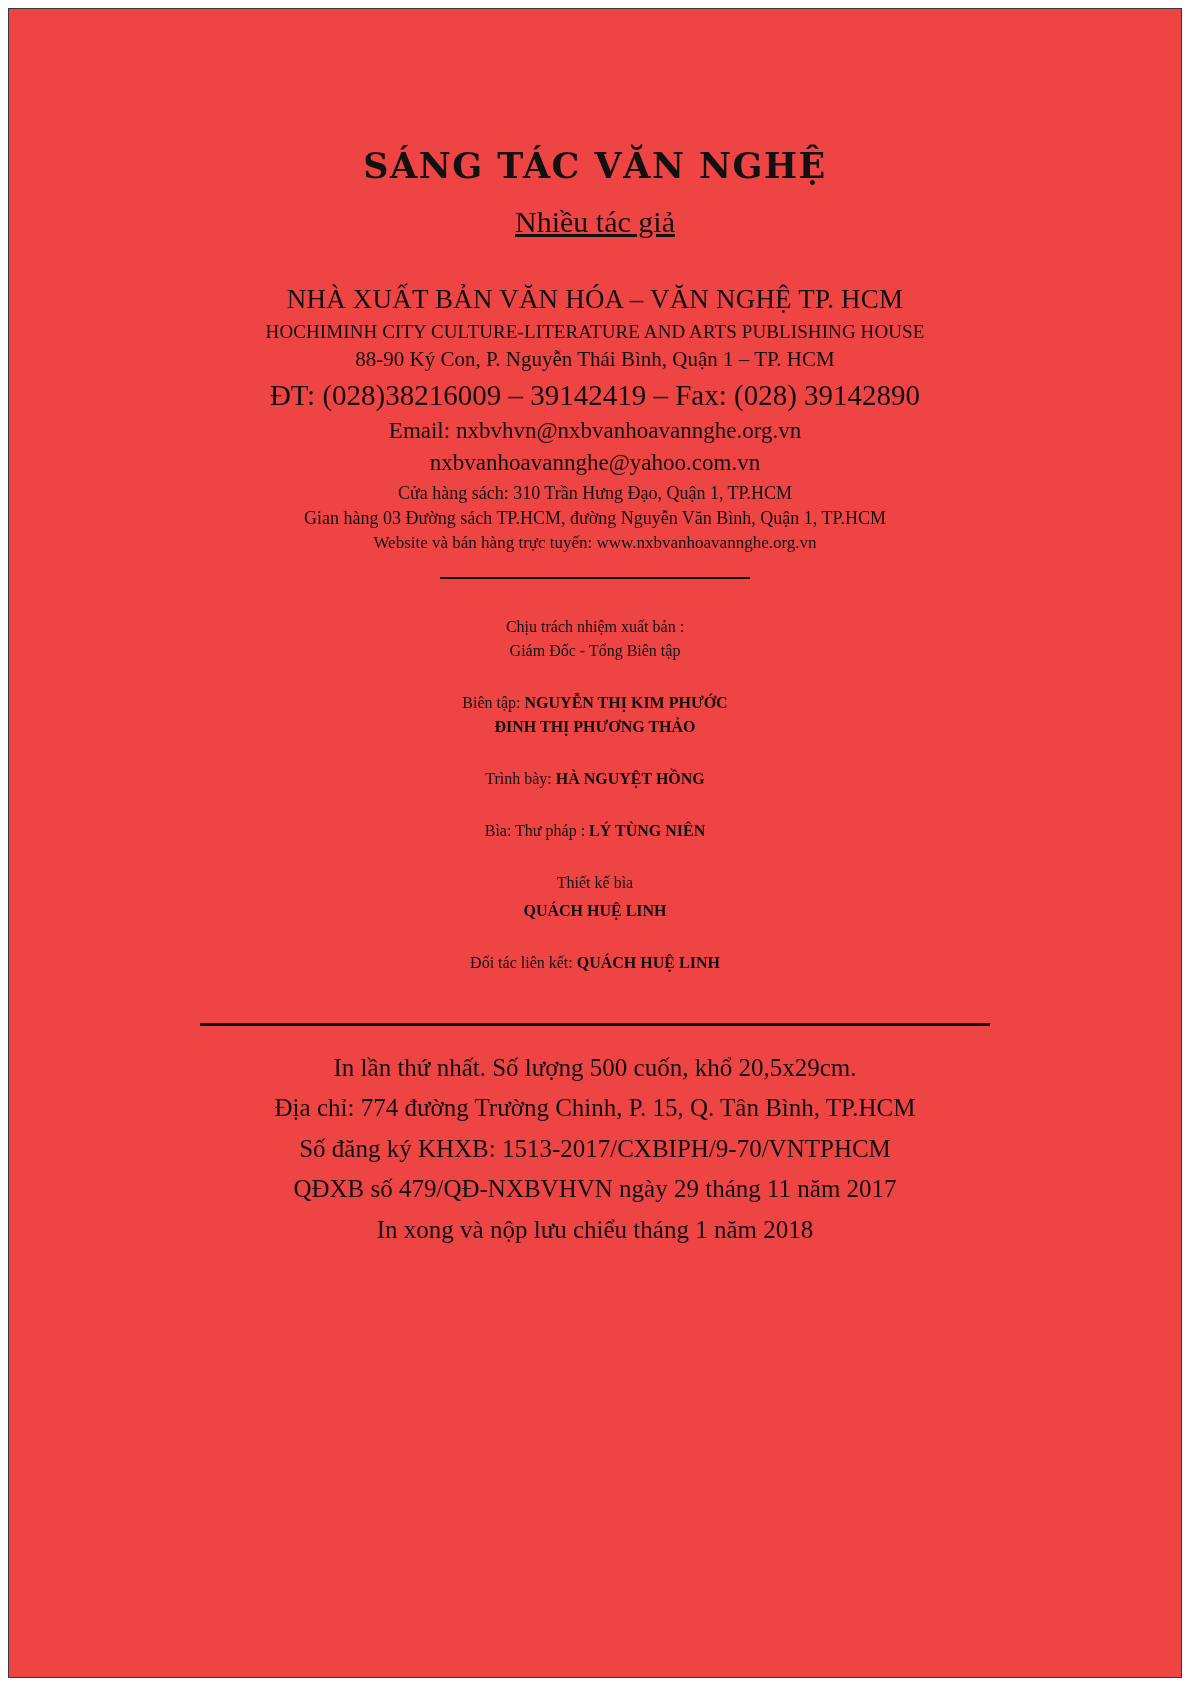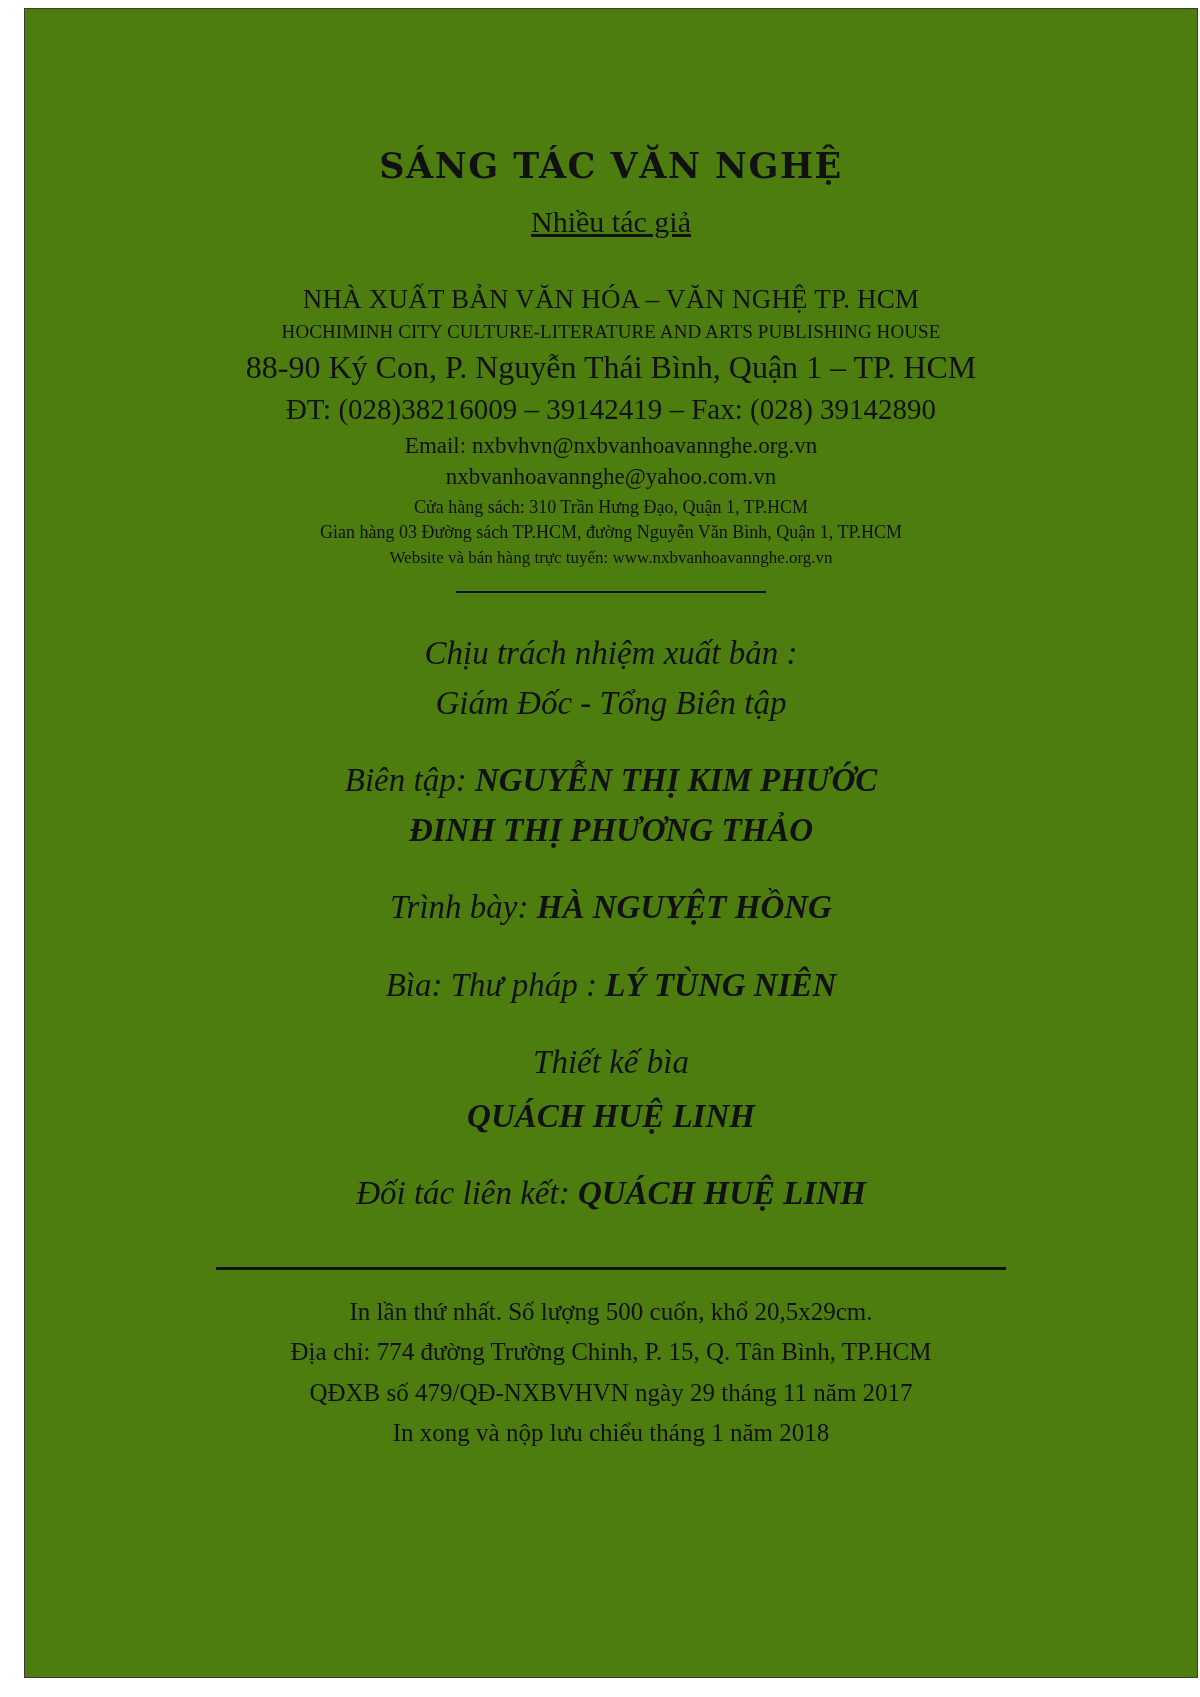--- a/index.html
+++ b/index.html
@@ -10,26 +10,26 @@
   body {
     width: 1200px;
     height: 1697px;
     font-family: "Liberation Serif", serif;
     color: #111111;
     position: relative;
     overflow: hidden;
   }
   .page {
     position: absolute;
-    left: 24px;
+    left: 8px;
     top: 8px;
     width: 1174px;
     height: 1670px;
     border: 1px solid #3a3a3a;
-    background: #4d7c0f;
+    background: #ef4444;
     box-sizing: border-box;
   }
   .content {
     position: absolute;
     left: 0;
     right: 0;
     top: 0;
     text-align: center;
   }
   .title {
@@ -53,21 +53,21 @@
   .pub-line-1 {
     font-size: 27px;
     letter-spacing: 0.2px;
   }
   .pub-line-2 {
     font-size: 19px;
     letter-spacing: 0.1px;
     margin-top: 2px;
   }
   .pub-line-3 {
-    font-size: 32px;
+    font-size: 21px;
     margin-top: 2px;
   }
   .pub-line-4 {
     font-size: 29px;
     margin-top: 2px;
   }
   .pub-line-5 {
     font-size: 23px;
     margin-top: 2px;
   }
@@ -90,23 +90,22 @@
   .rule-short {
     width: 310px;
     height: 2px;
     background: #111111;
     margin: 22px auto 0 auto;
   }
   .credits {
     margin-top: 36px;
   }
   .credit-line {
-    font-size: 33px;
+    font-size: 16px;
     line-height: 1.5;
-    font-style: italic;
   }
   .credit-line.gap {
     margin-top: 28px;
   }
   .credit-line.gap-sm {
     margin-top: 4px;
   }
   .b {
     font-weight: bold;
   }
@@ -171,18 +170,19 @@
       <div class="credit-line gap">
         <span>Đối tác liên kết: </span><span class="b">QUÁCH HUỆ LINH</span>
       </div>
     </div>
 
     <div class="rule-long"></div>
 
     <div class="footer">
       <div class="footer-line">In lần thứ nhất. Số lượng 500 cuốn, khổ 20,5x29cm.</div>
       <div class="footer-line">Địa chỉ: 774 đường Trường Chinh, P. 15, Q. Tân Bình, TP.HCM</div>
+      <div class="footer-line">Số đăng ký KHXB: 1513-2017/CXBIPH/9-70/VNTPHCM</div>
       <div class="footer-line">QĐXB số 479/QĐ-NXBVHVN ngày 29 tháng 11 năm 2017</div>
       <div class="footer-line">In xong và nộp lưu chiểu tháng 1 năm 2018</div>
     </div>
 
   </div>
 </div>
 
 </body></html>

